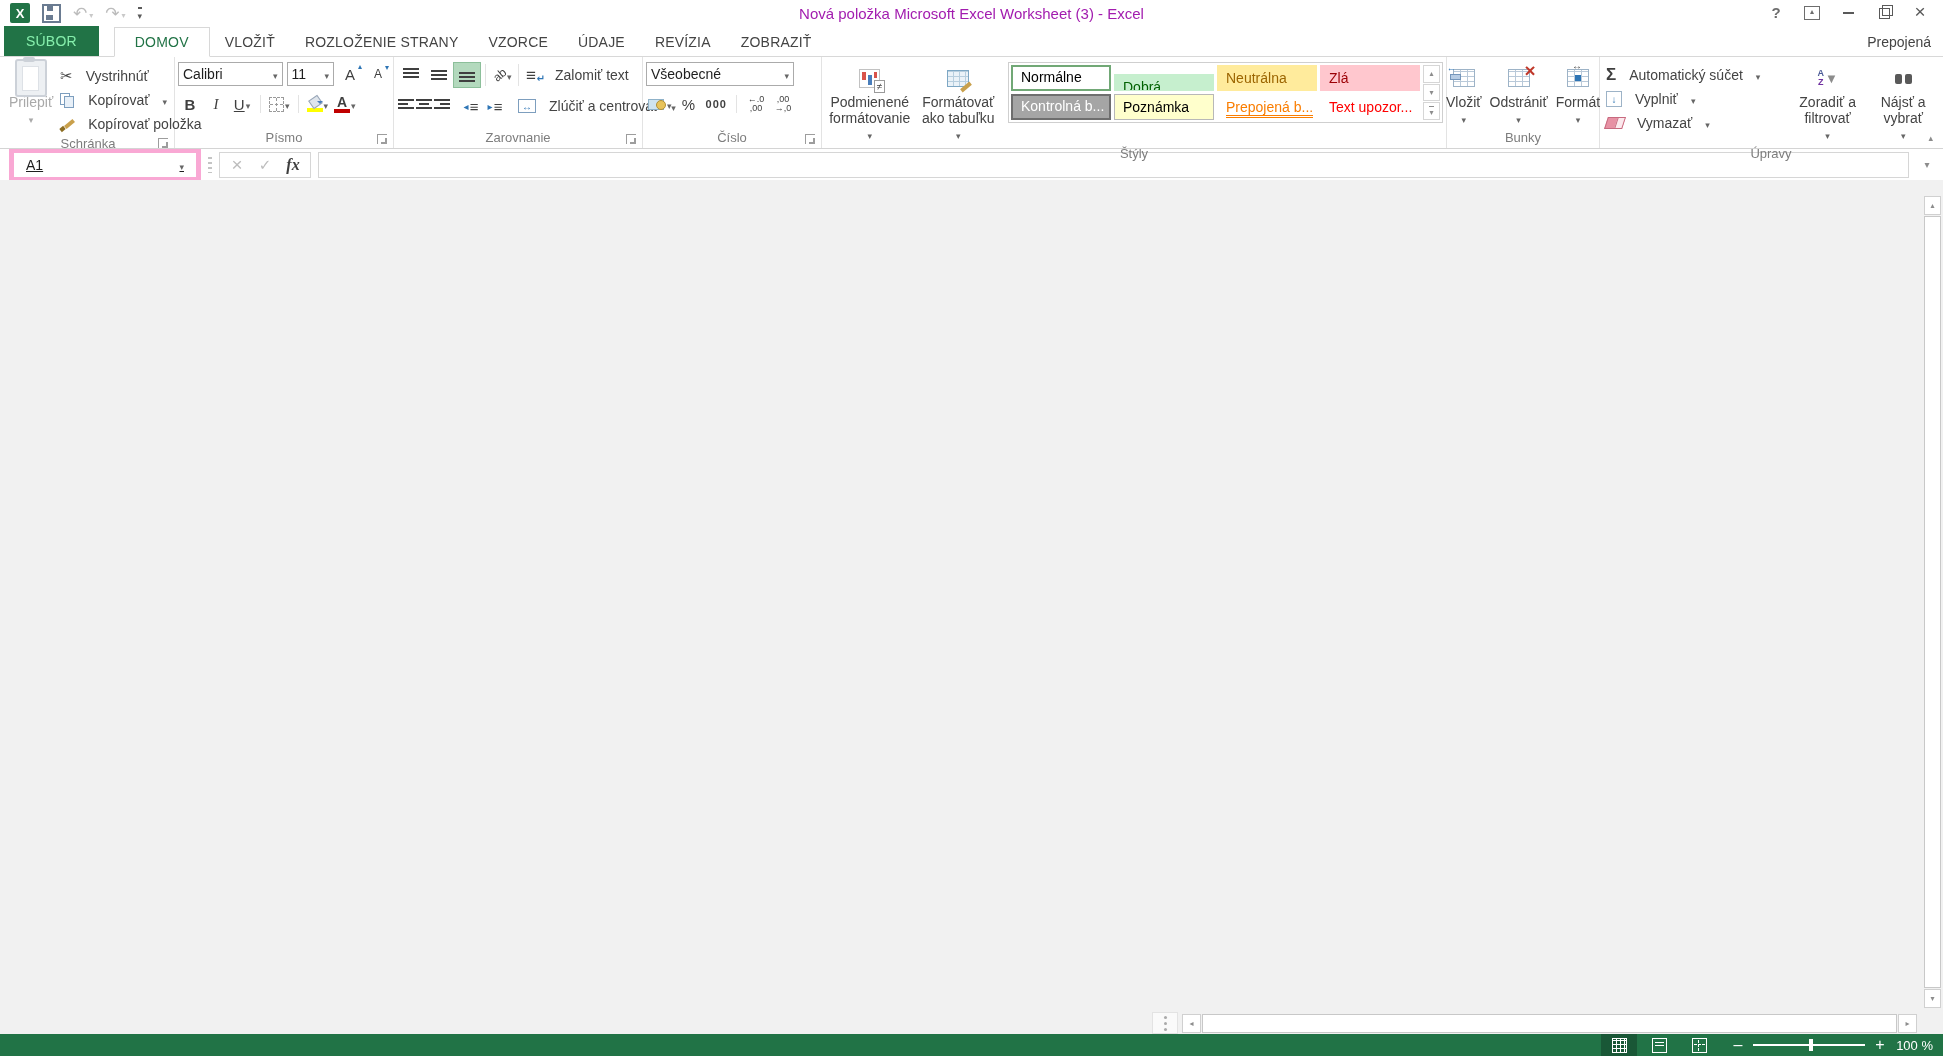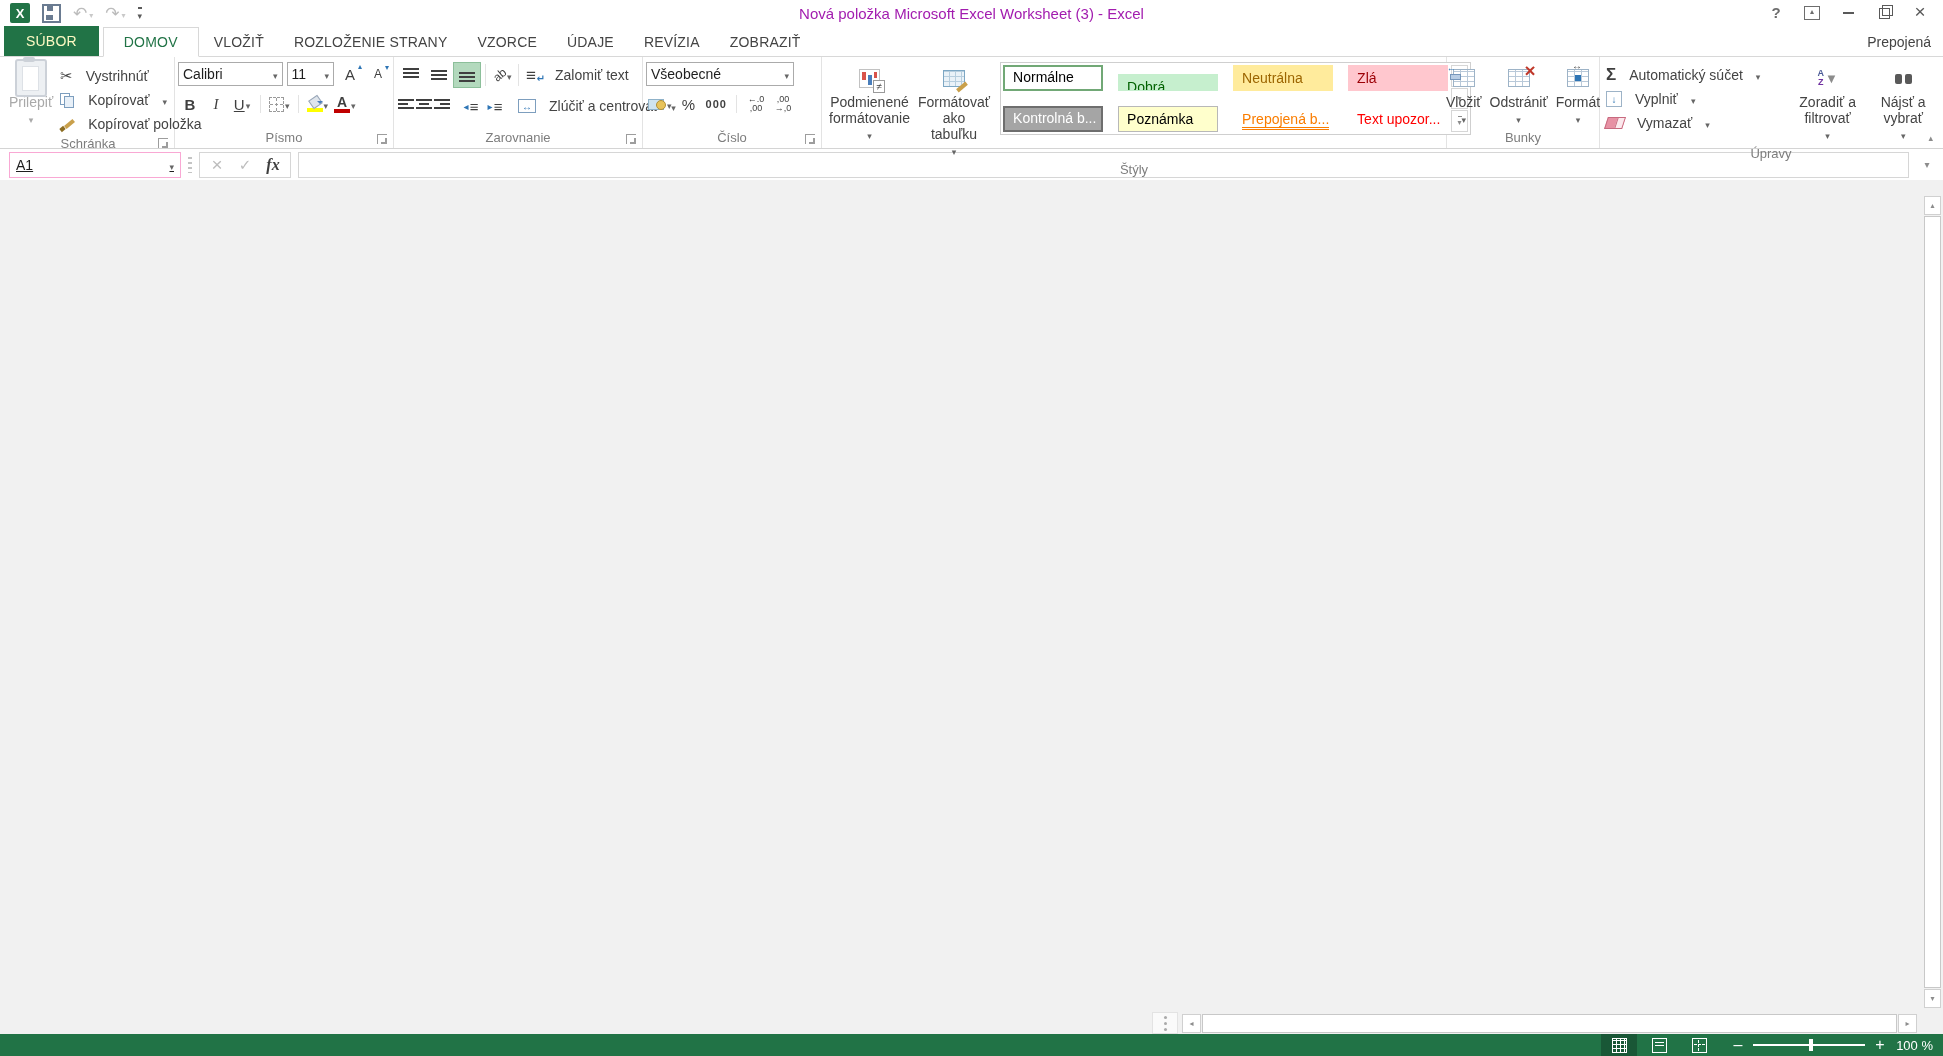--- a/index.html
+++ b/index.html
@@ -31,21 +31,21 @@
   .i-ribbonopts::before{content:"▴";font-size:8px;color:#6d6d6d;line-height:10px;}
   .i-min::before{content:"";display:block;width:11px;height:2px;background:#595959;}
   .i-restore{width:9px;height:9px;border:1px solid #595959;position:relative;background:#fff;}
   .i-restore::before{content:"";position:absolute;left:2px;top:-4px;width:9px;height:9px;border:1px solid #595959;}
   .i-close::before{content:"×";font-size:19px;color:#595959;line-height:16px;}
 
   
   .tabrow{position:relative;height:30px;background:#fff;border-bottom:1px solid #d8d8d8;
           display:flex;align-items:flex-end;padding-left:4px;}
   .tab{font-size:14px;color:#444;padding:6px 15px 6px;letter-spacing:.2px;}
-  .tab.file{background:#217346;color:#fef9c3;padding:7px 22px;margin-right:4px;}
+  .tab.file{background:#217346;color:#86efac;padding:7px 22px;margin-right:15px;}
   .tab.active{color:#217346;background:#fff;border:1px solid #d8d8d8;border-bottom:1px solid #fff;
               margin-bottom:-1px;padding:6px 20px;}
   .signin{position:absolute;right:12px;bottom:6px;font-size:14px;color:#444;}
 
   
   .ribbon{position:relative;height:91px;background:#fff;border-bottom:1px solid #d4d4d4;
           display:flex;align-items:stretch;padding-left:2px;}
   .group{display:flex;flex-direction:column;border-right:1px solid #e3e3e3;position:relative;padding:0 3px;}
   .gc{flex:1;padding-top:5px;}
   .glabel{height:18px;text-align:center;font-size:13px;color:#7d7d7d;position:relative;line-height:16px;}
@@ -145,21 +145,21 @@
   .i-condfmt .barA{left:2px;top:2px;width:4px;height:8px;background:#d9534a;}
   .i-condfmt .barB{left:8px;top:5px;width:4px;height:10px;background:#4a7ebb;}
   .i-condfmt .barC{left:14px;top:2px;width:3px;height:6px;background:#d9534a;}
   .i-condfmt::after{content:"≠";position:absolute;right:-6px;bottom:-6px;background:#fff;border:1px solid #9a9a9a;
                     font-size:10px;line-height:11px;padding:0 2px;color:#3f3f3f;}
   .i-fmttable{position:relative;width:20px;height:15px;border:1px solid #7da7c4;
       background:repeating-linear-gradient(90deg,transparent 0 5px,#b7cede 5px 6px),
                  repeating-linear-gradient(0deg,transparent 0 4px,#b7cede 4px 5px),#eaf2f8;}
   .i-fmttable::after{content:"";position:absolute;right:-4px;bottom:-3px;width:12px;height:4px;background:#c9a04b;transform:rotate(-40deg);}
   .gallery{display:flex;margin-left:6px;border:1px solid #cfcfcf;background:#fff;padding:2px;align-self:flex-start;}
-  .gcells{display:grid;grid-template-columns:repeat(4,100px);grid-auto-rows:26px;gap:15px;}
+  .gcells{display:grid;grid-template-columns:repeat(4,100px);grid-auto-rows:26px;gap:3px;}
   .gcell{font-size:14px;line-height:24px;padding-left:8px;white-space:nowrap;overflow:hidden;border:1px solid transparent;}
   .gcell.selected{border:2px solid #71a876;line-height:21px;}
   .gcell.check{border:2px solid #6e6e6e;line-height:21px;}
   .gcell.note{border:1px solid #b8b8b8;}
   .gcell .us{display:inline-block;line-height:15px;border-bottom:3px double;text-align:right;}
   .gscroll{display:flex;flex-direction:column;margin-left:3px;width:17px;gap:1px;}
   .gsb{flex:1;border:1px solid #d6d6d6;background:#fff;display:flex;align-items:center;justify-content:center;color:#8c8c8c;}
   .gsb::before{font-size:8px;}
   .gsb.up::before{content:"▴";}
   .gsb.dn::before{content:"▾";}
@@ -188,22 +188,22 @@
   .i-sort .az::after{content:"Z";color:#7030a0;}
   .i-sort .funnel::before{content:"▼";font-size:13px;color:#8c8c8c;}
   .i-find{position:relative;width:17px;height:11px;}
   .i-find::before{content:"";position:absolute;left:0;top:1px;width:7px;height:10px;background:#595959;border-radius:2px;}
   .i-find::after{content:"";position:absolute;right:0;top:1px;width:7px;height:10px;background:#595959;border-radius:2px;}
   .collapse-ribbon{position:absolute;right:10px;bottom:3px;color:#8c8c8c;}
   .collapse-ribbon::before{content:"▴";font-size:9px;}
 
   
   .fbar{height:31px;background:#fff;border-bottom:1px solid #cfcfcf;display:flex;align-items:center;padding:0 5px 0 9px;gap:7px;}
-  .namebox{width:158px;height:24px;border:1px solid #f9a8d4;background:#fff;display:flex;align-items:center;
-           font-size:14px;color:#1e1e1e;padding:0 6px;justify-content:space-between;text-decoration:underline;}
+  .namebox{width:158px;height:24px;border:5px solid #f9a8d4;background:#fff;display:flex;align-items:center;
+           font-size:14px;color:#1e1e1e;padding:0 12px;justify-content:space-between;text-decoration:underline;}
   .grip-v{width:4px;height:16px;background:repeating-linear-gradient(#c4c4c4 0 2px,transparent 2px 5px);}
   .fbtns{height:24px;border:1px solid #d6d6d6;display:flex;align-items:center;gap:2px;padding:0 4px;background:#fff;}
   .fxb{width:26px;height:22px;display:flex;align-items:center;justify-content:center;}
   .i-cancel::before{content:"×";font-size:19px;color:#bdbdbd;}
   .i-enter::before{content:"✓";font-size:15px;color:#bdbdbd;}
   .fx-label{font-family:"Liberation Serif",serif;font-style:italic;font-weight:bold;font-size:16px;color:#3f3f3f;}
   .ffield{flex:1;height:24px;border:1px solid #d6d6d6;background:#fff;}
   .fexpand{width:22px;height:24px;display:flex;align-items:center;justify-content:center;color:#8c8c8c;}
   .fexpand::before{content:"▾";font-size:10px;}
 

